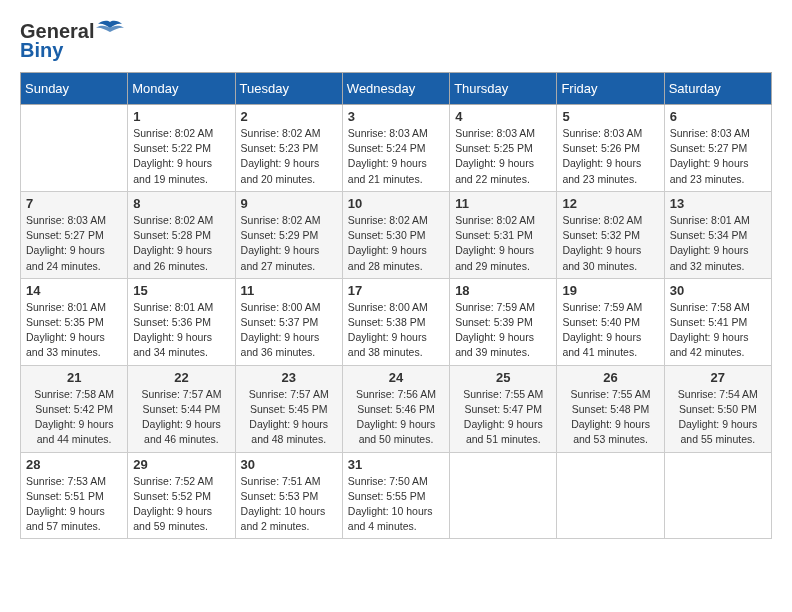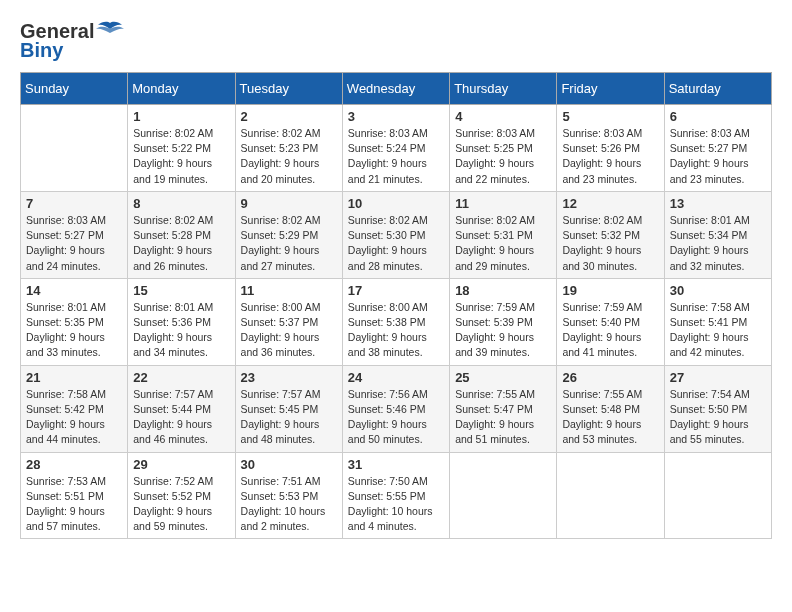--- a/index.html
+++ b/index.html
@@ -74,21 +74,21 @@
     .empty-cell {
       background: #fff !important;
     }
   </style>
 </head>
 <body>
 
 <div class="header">
   <div class="logo">
     <div style="display:flex;flex-direction:column;align-items:flex-start;">
-      <div style="display:flex;align-items:flex-end;gap:2px;">
+      <div style="display:flex;align-items:flex-start;gap:2px;">
         <span style="font-size:20px;font-weight:bold;color:#333;">General</span>
         <svg width="28" height="22" viewBox="0 0 28 22">
           <path d="M14 2 C16 0, 22 0, 26 4 C22 3, 18 5, 14 8 C10 5, 6 3, 2 4 C6 0, 12 0, 14 2Z" fill="#1a5fa8"></path>
           <path d="M14 8 C16 6, 24 4, 28 8 C24 7, 20 9, 14 12 C8 9, 4 7, 0 8 C4 4, 12 6, 14 8Z" fill="#1a5fa8" opacity="0.7"></path>
         </svg>
       </div>
       <span style="font-size:20px;font-weight:bold;color:#1a5fa8;margin-top:-4px;">Biny</span>
     </div>
   </div>
 </div>
@@ -186,21 +186,21 @@
         </td>
         <td>
           <span class="day-number">19</span>
           <div class="day-info">Sunrise: 7:59 AM<br>Sunset: 5:40 PM<br>Daylight: 9 hours<br>and 41 minutes.</div>
         </td>
         <td>
           <span class="day-number">30</span>
           <div class="day-info">Sunrise: 7:58 AM<br>Sunset: 5:41 PM<br>Daylight: 9 hours<br>and 42 minutes.</div>
         </td>
       </tr>
-      <tr style="background: #c4b5fd;">
+      <tr style="background: #c4b5fd; text-align: center;">
         <td>
           <span class="day-number">21</span>
           <div class="day-info">Sunrise: 7:58 AM<br>Sunset: 5:42 PM<br>Daylight: 9 hours<br>and 44 minutes.</div>
         </td>
         <td>
           <span class="day-number">22</span>
           <div class="day-info">Sunrise: 7:57 AM<br>Sunset: 5:44 PM<br>Daylight: 9 hours<br>and 46 minutes.</div>
         </td>
         <td>
           <span class="day-number">23</span>

